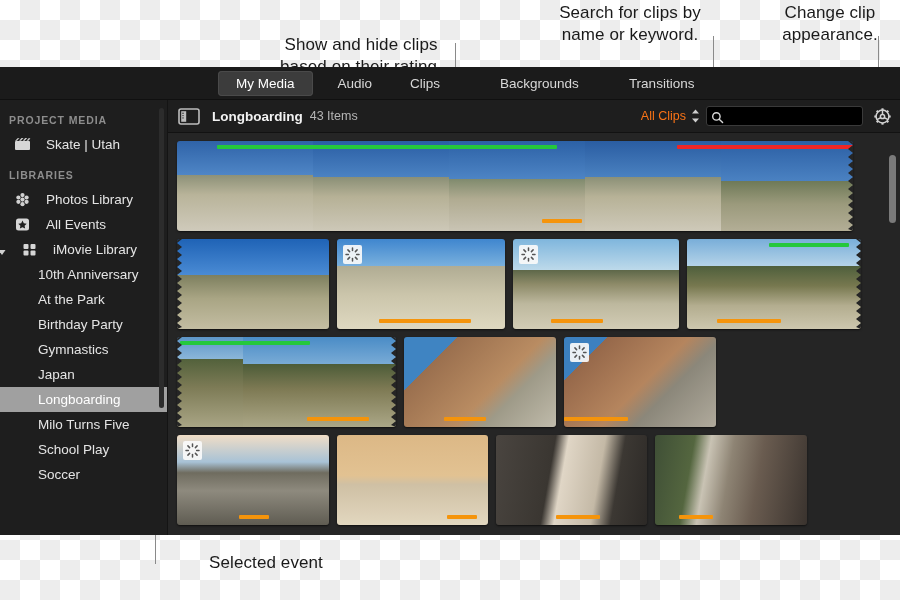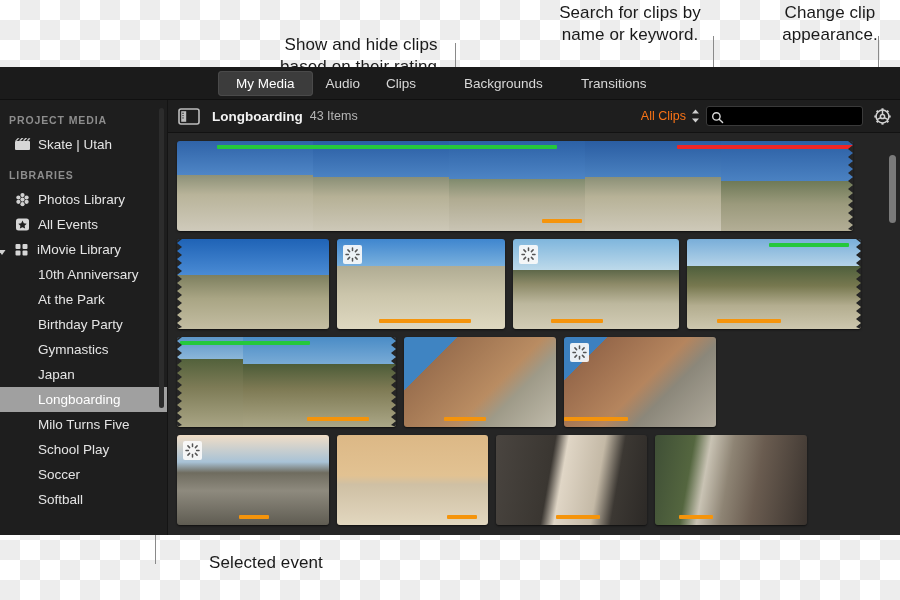--- a/index.html
+++ b/index.html
@@ -45,21 +45,21 @@
     height: 33px;
     background: #1b1b1b;
     border-bottom: 1px solid #101010;
   }
   .tabs {
     position: absolute;
     left: 218px; top: 0;
     height: 33px;
     display: flex;
     align-items: center;
-    gap: 0px;
+    gap: 12px;
   }
   .tab {
     color: #d8d8d8;
     font-size: 13.5px;
     padding: 4px 13px;
     border-radius: 4px;
     line-height: 17px;
     cursor: default;
     white-space: nowrap;
   }
@@ -91,21 +91,21 @@
     text-transform: uppercase;
   }
   .sb-head.second { padding-top: 12px; }
   .sb-item {
     display: flex;
     align-items: center;
     height: 25px;
     color: #e4e4e4;
     font-size: 13.5px;
     padding-left: 14px;
-    gap: 7px;
+    gap: 15px;
     cursor: default;
   }
   .sb-item .ico { width: 17px; height: 15px; flex: none; display:block; }
   .sb-item.child { padding-left: 38px; }
   .sb-item.sel { background: #a0a0a0; color: #ffffff; }
   .disclosure {
     width: 10px; height: 10px; flex: none; margin-left: -9px; margin-right: -1px;
   }
   .sb-scroll {
     position: absolute;
@@ -328,23 +328,20 @@
         <span>Longboarding</span>
         </div>
       <div class="sb-item child">
         <span>Milo Turns Five</span>
         </div>
       <div class="sb-item child">
         <span>School Play</span>
         </div>
       <div class="sb-item child">
         <span>Soccer</span>
-        </div>
-      <div class="sb-item child">
-        <span>Softball</span>
         </div>
 
       <div class="sb-scroll"></div>
     </div>
 
     <div class="main">
 
       <div class="subbar">
         <span class="sb-toggle">
           <svg viewBox="0 0 22 17" width="22" height="17">

